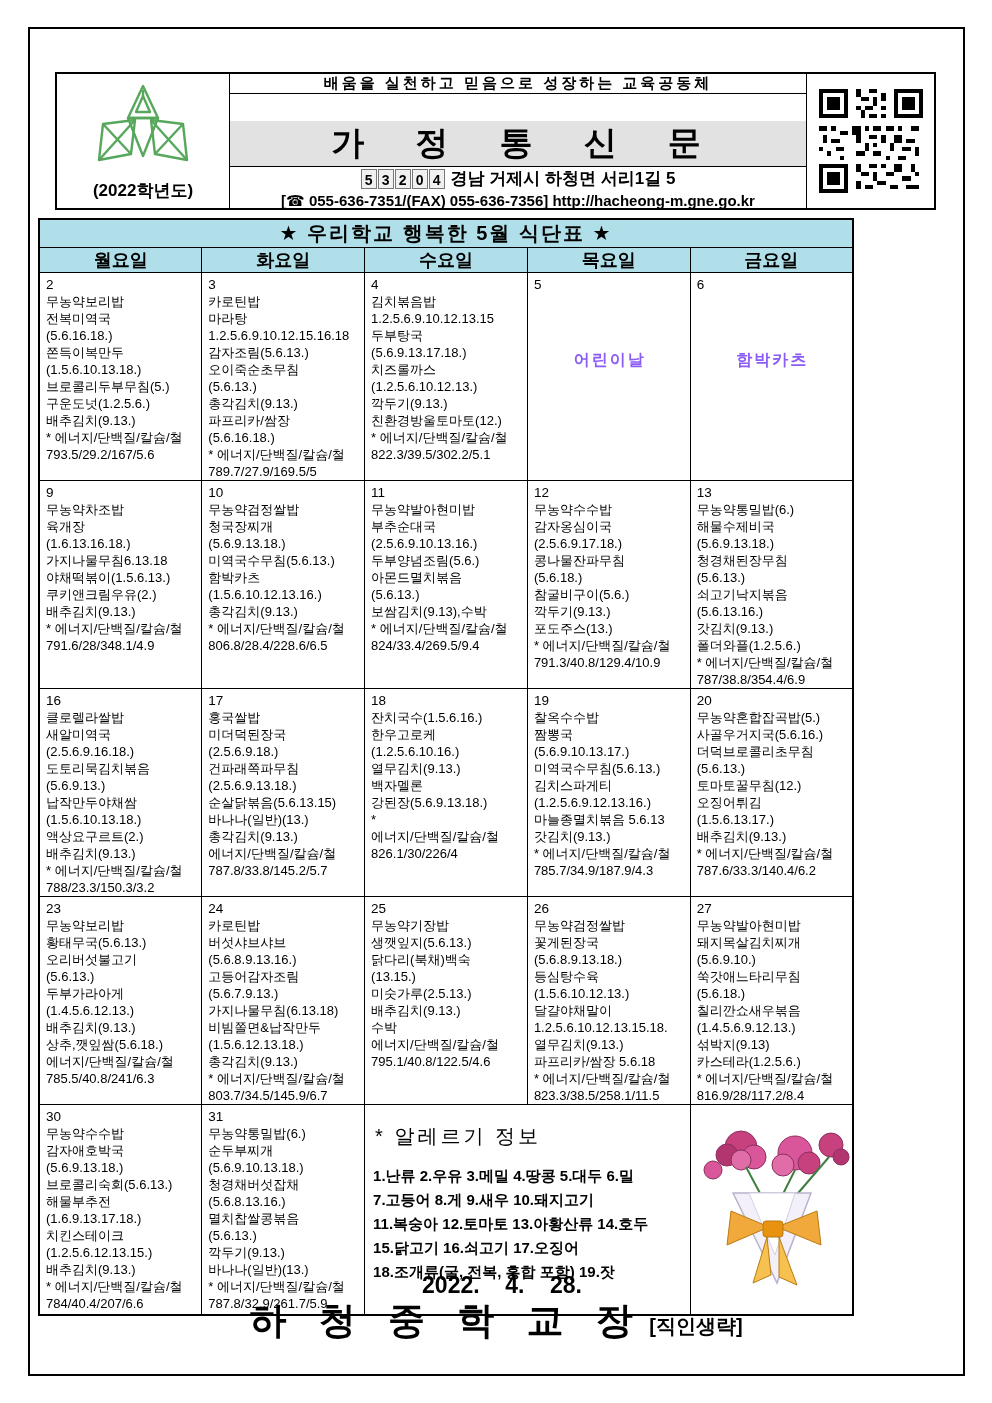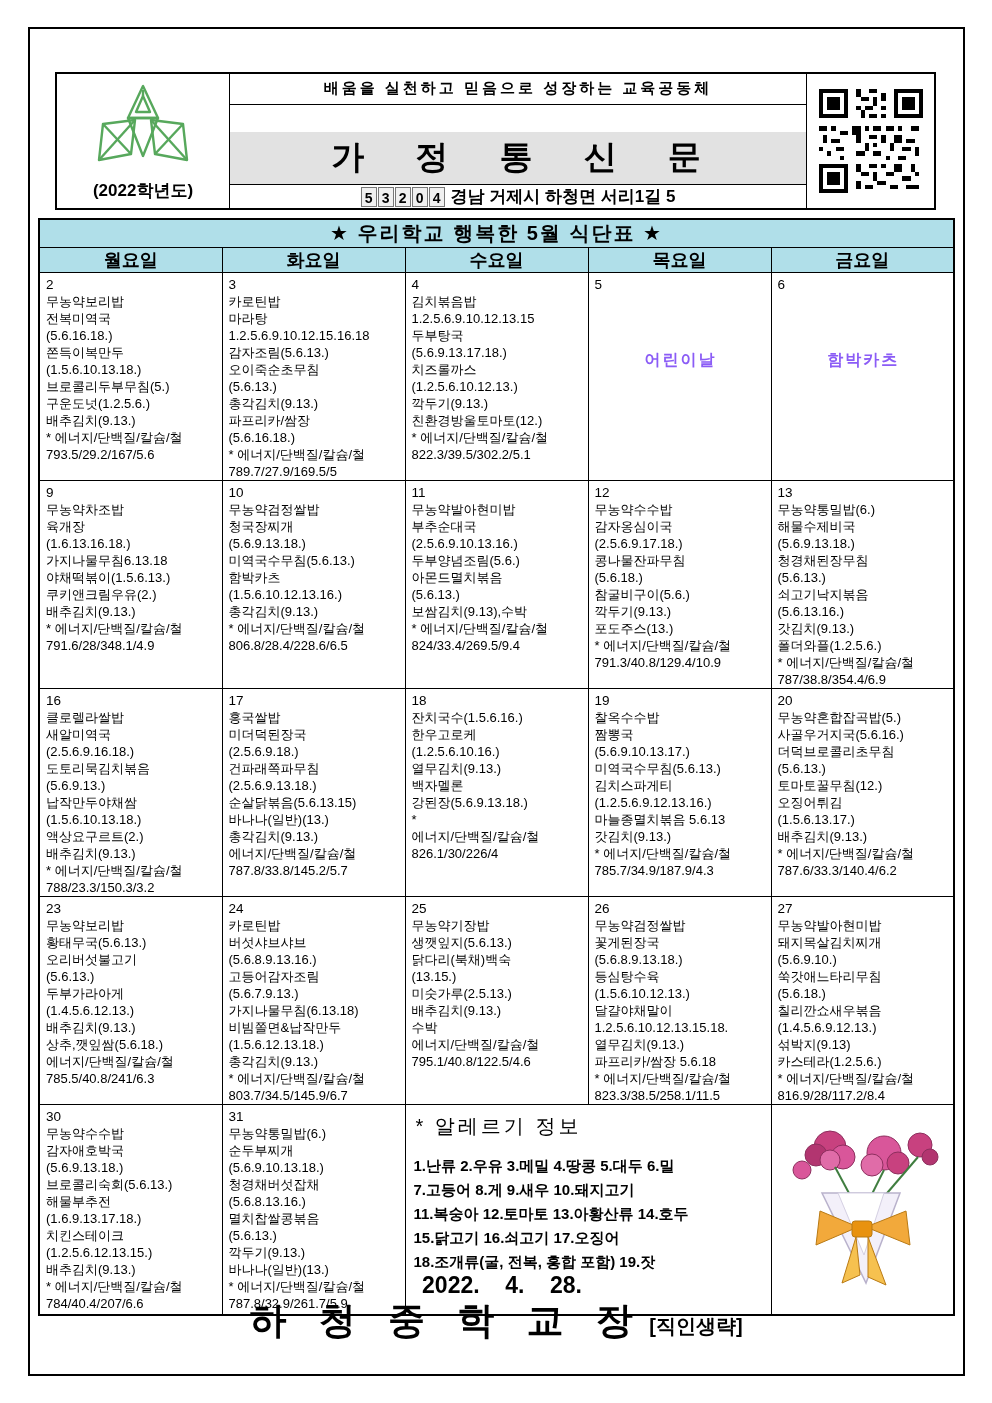--- a/index.html
+++ b/index.html
@@ -16,33 +16,33 @@
   .slogan-row { height:35px; display:flex; align-items:center; justify-content:center; font-size:15px; font-weight:bold; letter-spacing:3px; border-bottom:1px solid #000; }
   .title-row { height:60px; display:flex; align-items:center; justify-content:center; font-size:33px; font-weight:bold; background:#e2e2e2; border-bottom:1px solid #000; word-spacing:34px; letter-spacing:4px;margin-top:27px; }
   .addr-rows { flex:1; display:flex; flex-direction:column; align-items:center; justify-content:center; gap:2px; }
   .addr-line1 { font-size:17px; font-weight:bold; display:flex; align-items:center; gap:6px; }
   .postal { display:flex; gap:1px; }
   .postal span { display:inline-block; width:16px; height:20px; line-height:20px; text-align:center; border:1px solid #777; background:#f0f0f0; font-size:14px; font-weight:bold; }
   .addr-line2 { font-size:15px; font-weight:bold; white-space:pre; }
   .qr-cell { width:127px; display:flex; align-items:center; justify-content:center; }
 
   
-  table.meal { position:absolute; left:38px; top:218px; width:917px; border-collapse:collapse; table-layout:fixed; border:2px solid #000;padding-left:48px; }
+  table.meal { position:absolute; left:38px; top:218px; width:816px; border-collapse:collapse; table-layout:fixed; border:2px solid #000;padding-left:48px; }
   table.meal col { width:20%; }
   table.meal th, table.meal td { border:1px solid #000; vertical-align:top; }
   .table-title { background:#b0dfe9; height:28px; font-size:20px; font-weight:bold; text-align:center; letter-spacing:2px; vertical-align:middle !important; }
   .day-head { background:#b0dfe9; height:24px; font-size:18px; font-weight:bold; text-align:center; vertical-align:middle !important; }
   td.menu-cell { padding:3px 4px 0 6px; font-size:13px; line-height:17px; overflow:hidden; }
   tr.wk { height:197px; }
   tr.wk-last { height:210px; }
   .cell-date { font-size:13.5px; }
   .cell-body { white-space:pre-line; }
   .cell-special { margin-top:58px; text-align:center; color:#8b5cf6; font-size:16px; font-weight:bold; letter-spacing:2px; }
   td.allergy-cell { padding:6px 8px; }
-  .allergy-title { font-size:20px; letter-spacing:3px; margin:2px 0 14px 2px; }
+  .allergy-title { font-size:20px; letter-spacing:3px; margin:12px 0 14px 2px; }
   .allergy-body { font-size:15px; line-height:24px; white-space:pre-line; font-weight:bold; }
   td.flower-cell { text-align:center; vertical-align:middle !important; }
 
   
   .footer-date { position:absolute; left:6px; top:1272px; width:100%; text-align:center; font-size:23px; font-weight:bold; white-space:pre; }
   .footer-sig { position:absolute; left:0; top:1296px; width:100%; text-align:center; }
   .sig-name { font-size:37px; font-weight:bold; letter-spacing:6px; word-spacing:10px; }
   .sig-note { font-size:20px; font-weight:bold; margin-left:6px; }
 </style>
 </head>
@@ -76,20 +76,21 @@
         <div class="addr-line1">
           <span class="postal">
             <span>5</span>
             <span>3</span>
             <span>2</span>
             <span>0</span>
             <span>4</span>
           </span>
           <span>경남 거제시 하청면 서리1길 5</span>
         </div>
+        <div class="addr-line2">[☎ 055-636-7351/(FAX) 055-636-7356] http://hacheong-m.gne.go.kr</div>
       </div>
     </div>
     <div class="qr-cell">
       <svg width="104" height="104" viewBox="0 0 25 25" shape-rendering="crispEdges">
         <rect width="25" height="25" fill="#fff"></rect>
         <g fill="#000">
           <path d="M0,0h7v7h-7z M1,1v5h5v-5z" fill-rule="evenodd"></path>
             <rect x="2" y="2" width="3" height="3"></rect>
           <path d="M18,0h7v7h-7z M19,1v5h5v-5z" fill-rule="evenodd"></path>
             <rect x="20" y="2" width="3" height="3"></rect>

